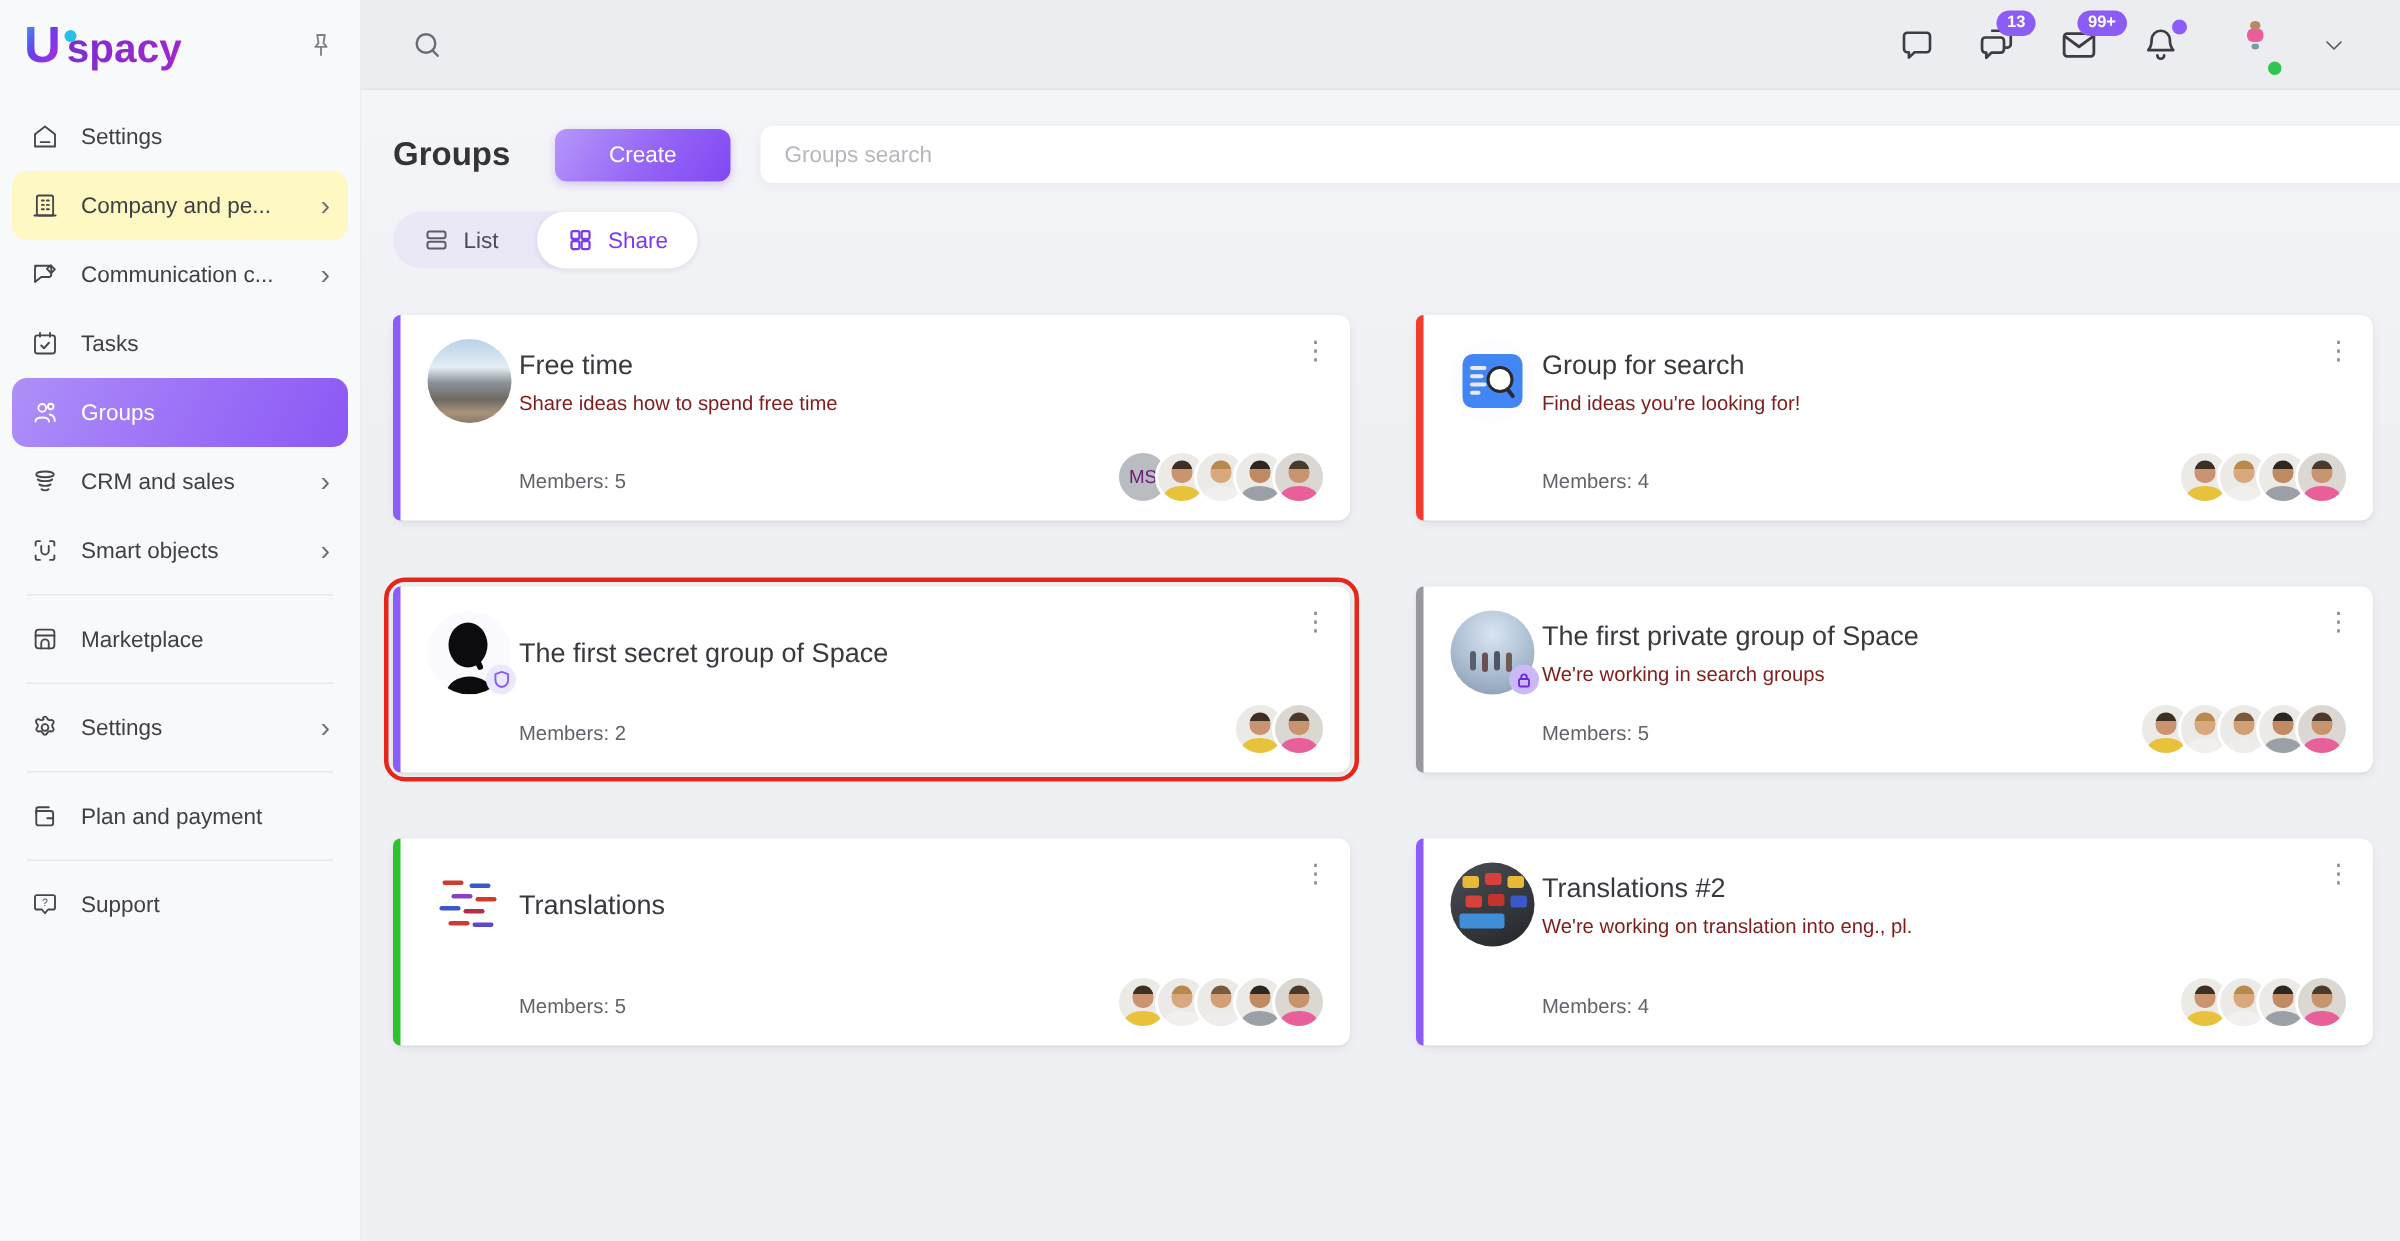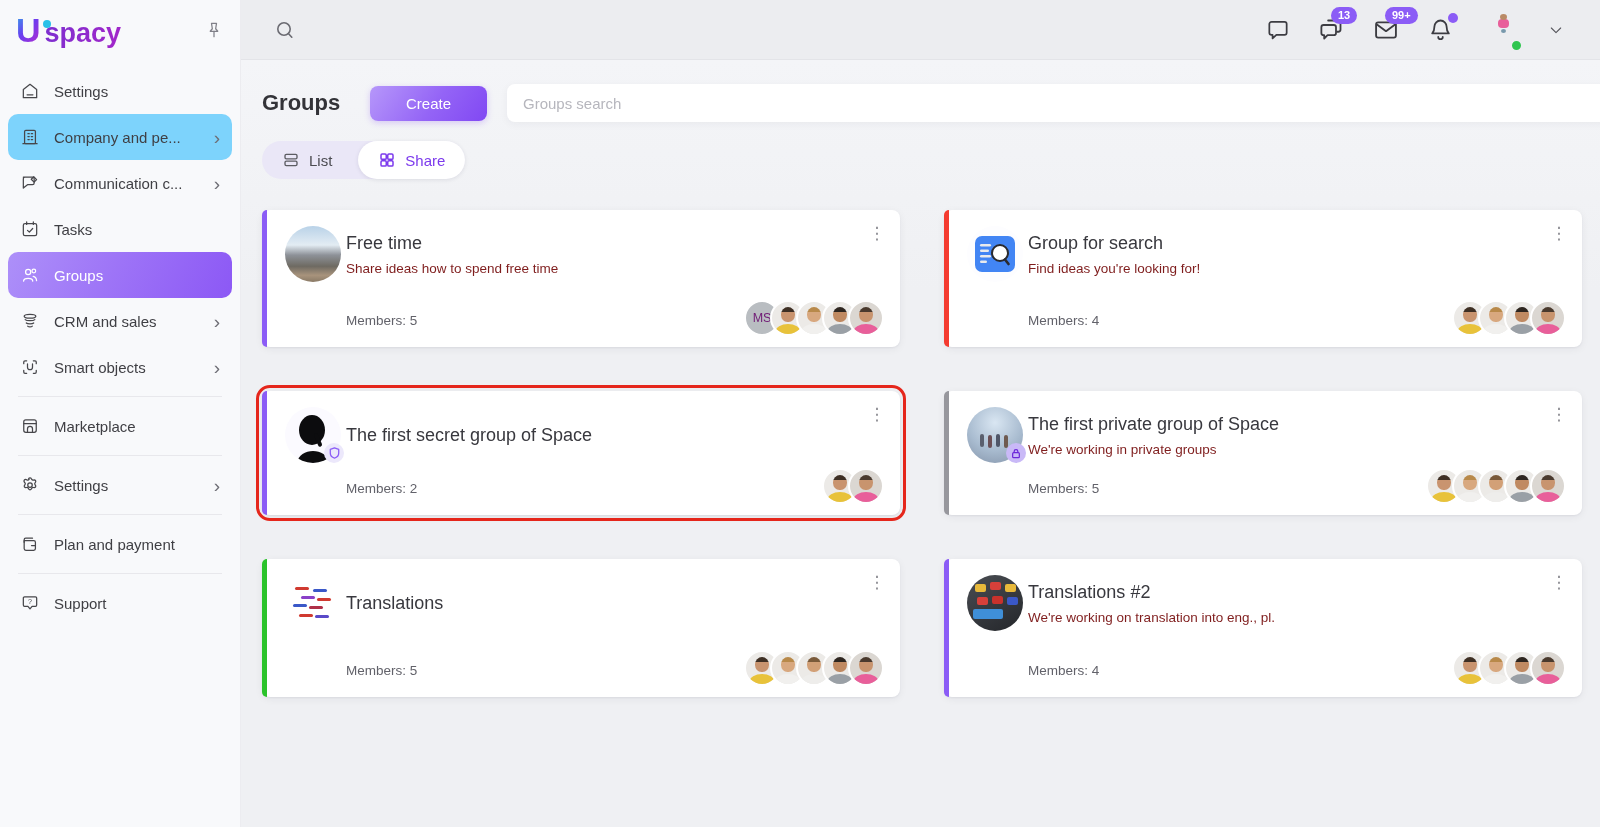--- a/index.html
+++ b/index.html
@@ -11,21 +11,21 @@
   .sidebar { position:absolute; left:0; top:0; width:241px; height:827px; background:#f8f9fb; border-right:1px solid #ececf0; }
   .logo-row { height:60px; display:flex; align-items:center; padding:0 16px; }
   .logo { display:flex; align-items:baseline; position:relative; }
   .logo-u { font-size:34px; font-weight:bold; background:linear-gradient(130deg,#2bb3e8 0%,#6a3df0 45%,#c428c8 100%); -webkit-background-clip:text; background-clip:text; color:transparent; letter-spacing:-1px; }
   .logo-dot { position:absolute; left:27px; top:9px; width:8px; height:8px; border-radius:50%; background:#28c0e8; }
   .logo-rest { font-size:27px; font-weight:bold; margin-left:5px; background:linear-gradient(110deg,#7a2fd0 0%,#a426c9 100%); -webkit-background-clip:text; background-clip:text; color:transparent; letter-spacing:0; }
   .pin-btn { margin-left:auto; display:flex; align-items:center; }
   .menu { padding:8px 8px 0; }
   .item { display:flex; align-items:center; gap:14px; height:46px; padding:0 12px; border-radius:10px; font-size:15px; color:#3f3f44; cursor:pointer; }
   .item .ic { width:20px; height:20px; flex:none; display:flex; }
-  .item.hl { background:#7dd3fc; }
+  .item.hl { background:#fef9c3; }
   .item.active { background:linear-gradient(115deg,#ad90f9 0%,#9e75f7 45%,#8c58f5 100%); color:#fff; }
   .chev { margin-left:auto; font-size:19px; color:#6e6e75; line-height:1; }
   .mdivider { border-top:1px solid #e8e8ec; margin:6px 10px; }
   svg.oicon { stroke:#47474b; fill:none; stroke-width:1.5; stroke-linecap:round; stroke-linejoin:round; }
   .item.active svg.oicon { stroke:#fff; }
 
   
   .topbar { position:absolute; left:241px; top:0; width:1359px; height:60px; background:#ecedf0; border-bottom:1px solid #e3e4e8; display:flex; align-items:center; }
   .tb-search { margin-left:32px; display:flex; }
   .tb-right { margin-left:auto; display:flex; align-items:center; gap:27px; padding-right:36px; }
@@ -378,21 +378,21 @@
       <div class="card">
         <span class="accent" style="background-color: rgb(151, 151, 157);"></span>
         <span class="gavatar ga-private"></span>
         <span class="gbadge" style="background:#c9b9f7;">
           <svg width="10" height="11" viewBox="0 0 12 13" style="fill:none;stroke:#6d28d9;stroke-width:1.5;stroke-linejoin:round">
               <rect x="2" y="5.5" width="8" height="6" rx="1.2"></rect>
               <path d="M3.8 5.5V4a2.2 2.2 0 0 1 4.4 0v1.5"></path>
             </svg>
         </span>
         <div class="ctitle">The first private group of Space</div>
-        <div class="cdesc">We're working in private groups</div>
+        <div class="cdesc">We're working in search groups</div>
         <div class="cmembers">Members: 5</div>
         <span class="kebab">⋮</span>
         <div class="cstack">
           <span class="pav pA"></span>
           <span class="pav pB"></span>
           <span class="pav pC"></span>
           <span class="pav pD"></span>
           <span class="pav pE"></span>
         </div>
       </div>

